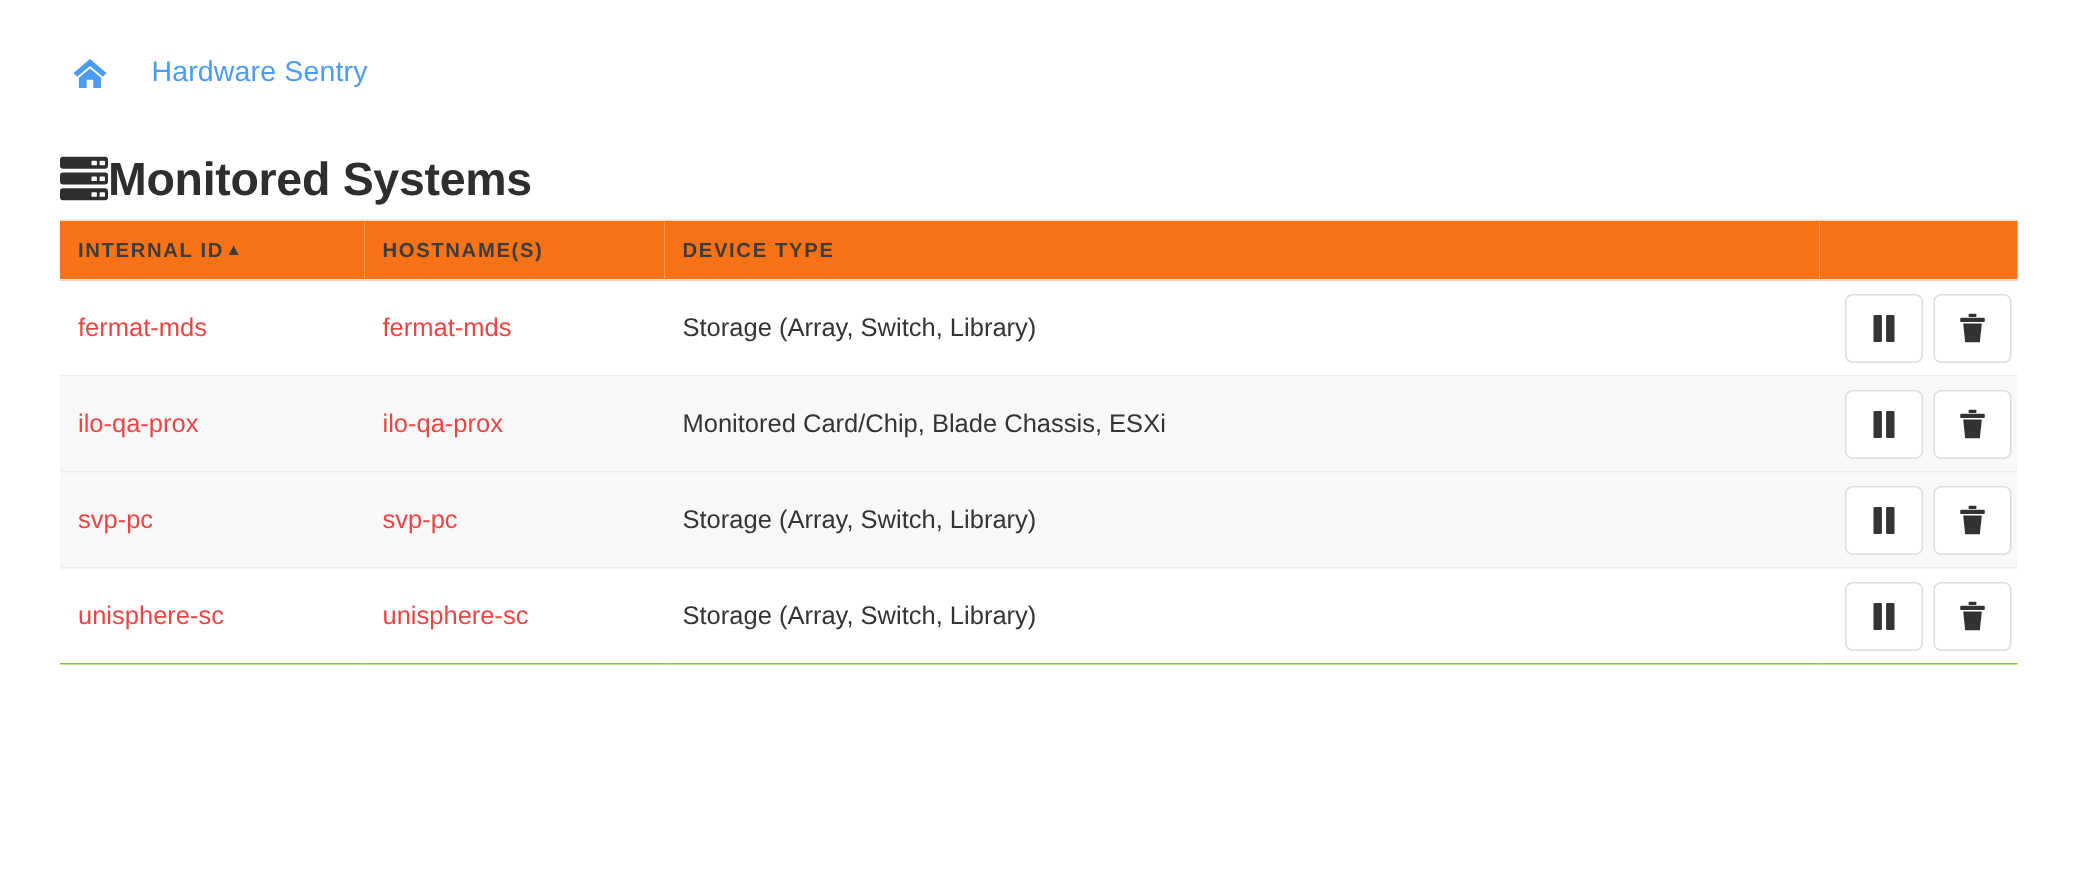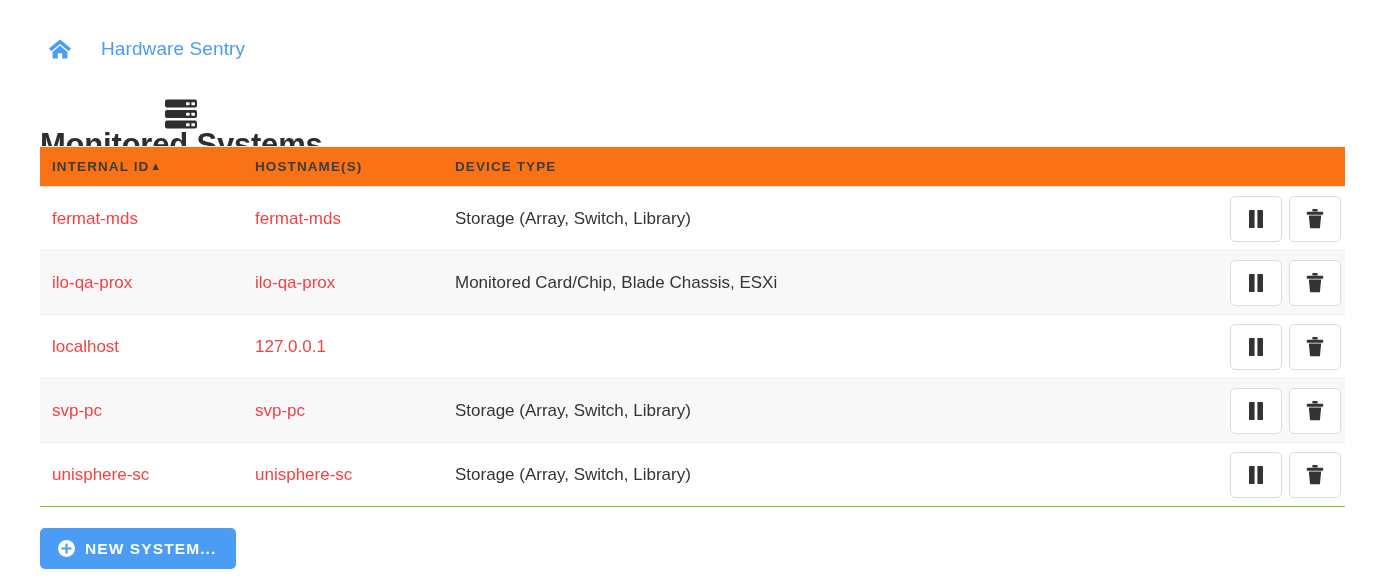--- a/index.html
+++ b/index.html
@@ -47,21 +47,20 @@
   }
 
   
   .title-row {
     position: absolute;
     left: 40px;
     top: 99px;
     display: flex;
     align-items: center;
     height: 40px;
-    flex-direction: column;
   }
   .server-icon {
     display: block;
     width: 32px;
     height: 30px;
     line-height: 0;
   }
   .page-title {
     font-size: 31px;
     font-weight: bold;
@@ -279,46 +278,20 @@
                     <rect x="6.4" y="0" width="5.2" height="2.4" rx="0.6" fill="#333333"></rect>
                     <rect x="0.8" y="2.8" width="16.4" height="2.9" rx="0.8" fill="#333333"></rect>
                     <path d="M2.8 6.6 L15.2 6.6 L13.9 19.2 L4.1 19.2 Z" fill="#333333"></path>
                   </svg>
                 </span>
               </button>
             </div>
           </td>
         </tr>
 
-        <tr>
-          <td><a class="cell-link" href="#">localhost</a></td>
-          <td><a class="cell-link" href="#">127.0.0.1</a></td>
-          <td></td>
-          <td>
-            <div class="actions">
-              <button class="icon-btn">
-                <span>
-                  <svg width="16" height="18" viewBox="0 0 16 18" xmlns="http://www.w3.org/2000/svg">
-                    <rect x="1" y="0" width="5.6" height="18" rx="0.6" fill="#333333"></rect>
-                    <rect x="9.4" y="0" width="5.6" height="18" rx="0.6" fill="#333333"></rect>
-                  </svg>
-                </span>
-              </button>
-              <button class="icon-btn">
-                <span>
-                  <svg width="18" height="20" viewBox="0 0 18 20" xmlns="http://www.w3.org/2000/svg">
-                    <rect x="6.4" y="0" width="5.2" height="2.4" rx="0.6" fill="#333333"></rect>
-                    <rect x="0.8" y="2.8" width="16.4" height="2.9" rx="0.8" fill="#333333"></rect>
-                    <path d="M2.8 6.6 L15.2 6.6 L13.9 19.2 L4.1 19.2 Z" fill="#333333"></path>
-                  </svg>
-                </span>
-              </button>
-            </div>
-          </td>
-        </tr>
 
         <tr class="alt">
           <td><a class="cell-link" href="#">svp-pc</a></td>
           <td><a class="cell-link" href="#">svp-pc</a></td>
           <td>Storage (Array, Switch, Library)</td>
           <td>
             <div class="actions">
               <button class="icon-btn">
                 <span>
                   <svg width="16" height="18" viewBox="0 0 16 18" xmlns="http://www.w3.org/2000/svg">
@@ -364,24 +337,14 @@
                 </span>
               </button>
             </div>
           </td>
         </tr>
 
       </tbody>
     </table>
   </div>
 
-  <button class="new-btn">
-    <span class="plus-icon">
-      <svg width="17" height="17" viewBox="0 0 17 17" xmlns="http://www.w3.org/2000/svg">
-        <circle cx="8.5" cy="8.5" r="8.5" fill="#ffffff"></circle>
-        <rect x="7.4" y="3.4" width="2.2" height="10.2" rx="0.4" fill="#4a9cf4"></rect>
-        <rect x="3.4" y="7.4" width="10.2" height="2.2" rx="0.4" fill="#4a9cf4"></rect>
-      </svg>
-    </span>
-    <span>New System...</span>
-  </button>
 
 </div>
 
 </body></html>

